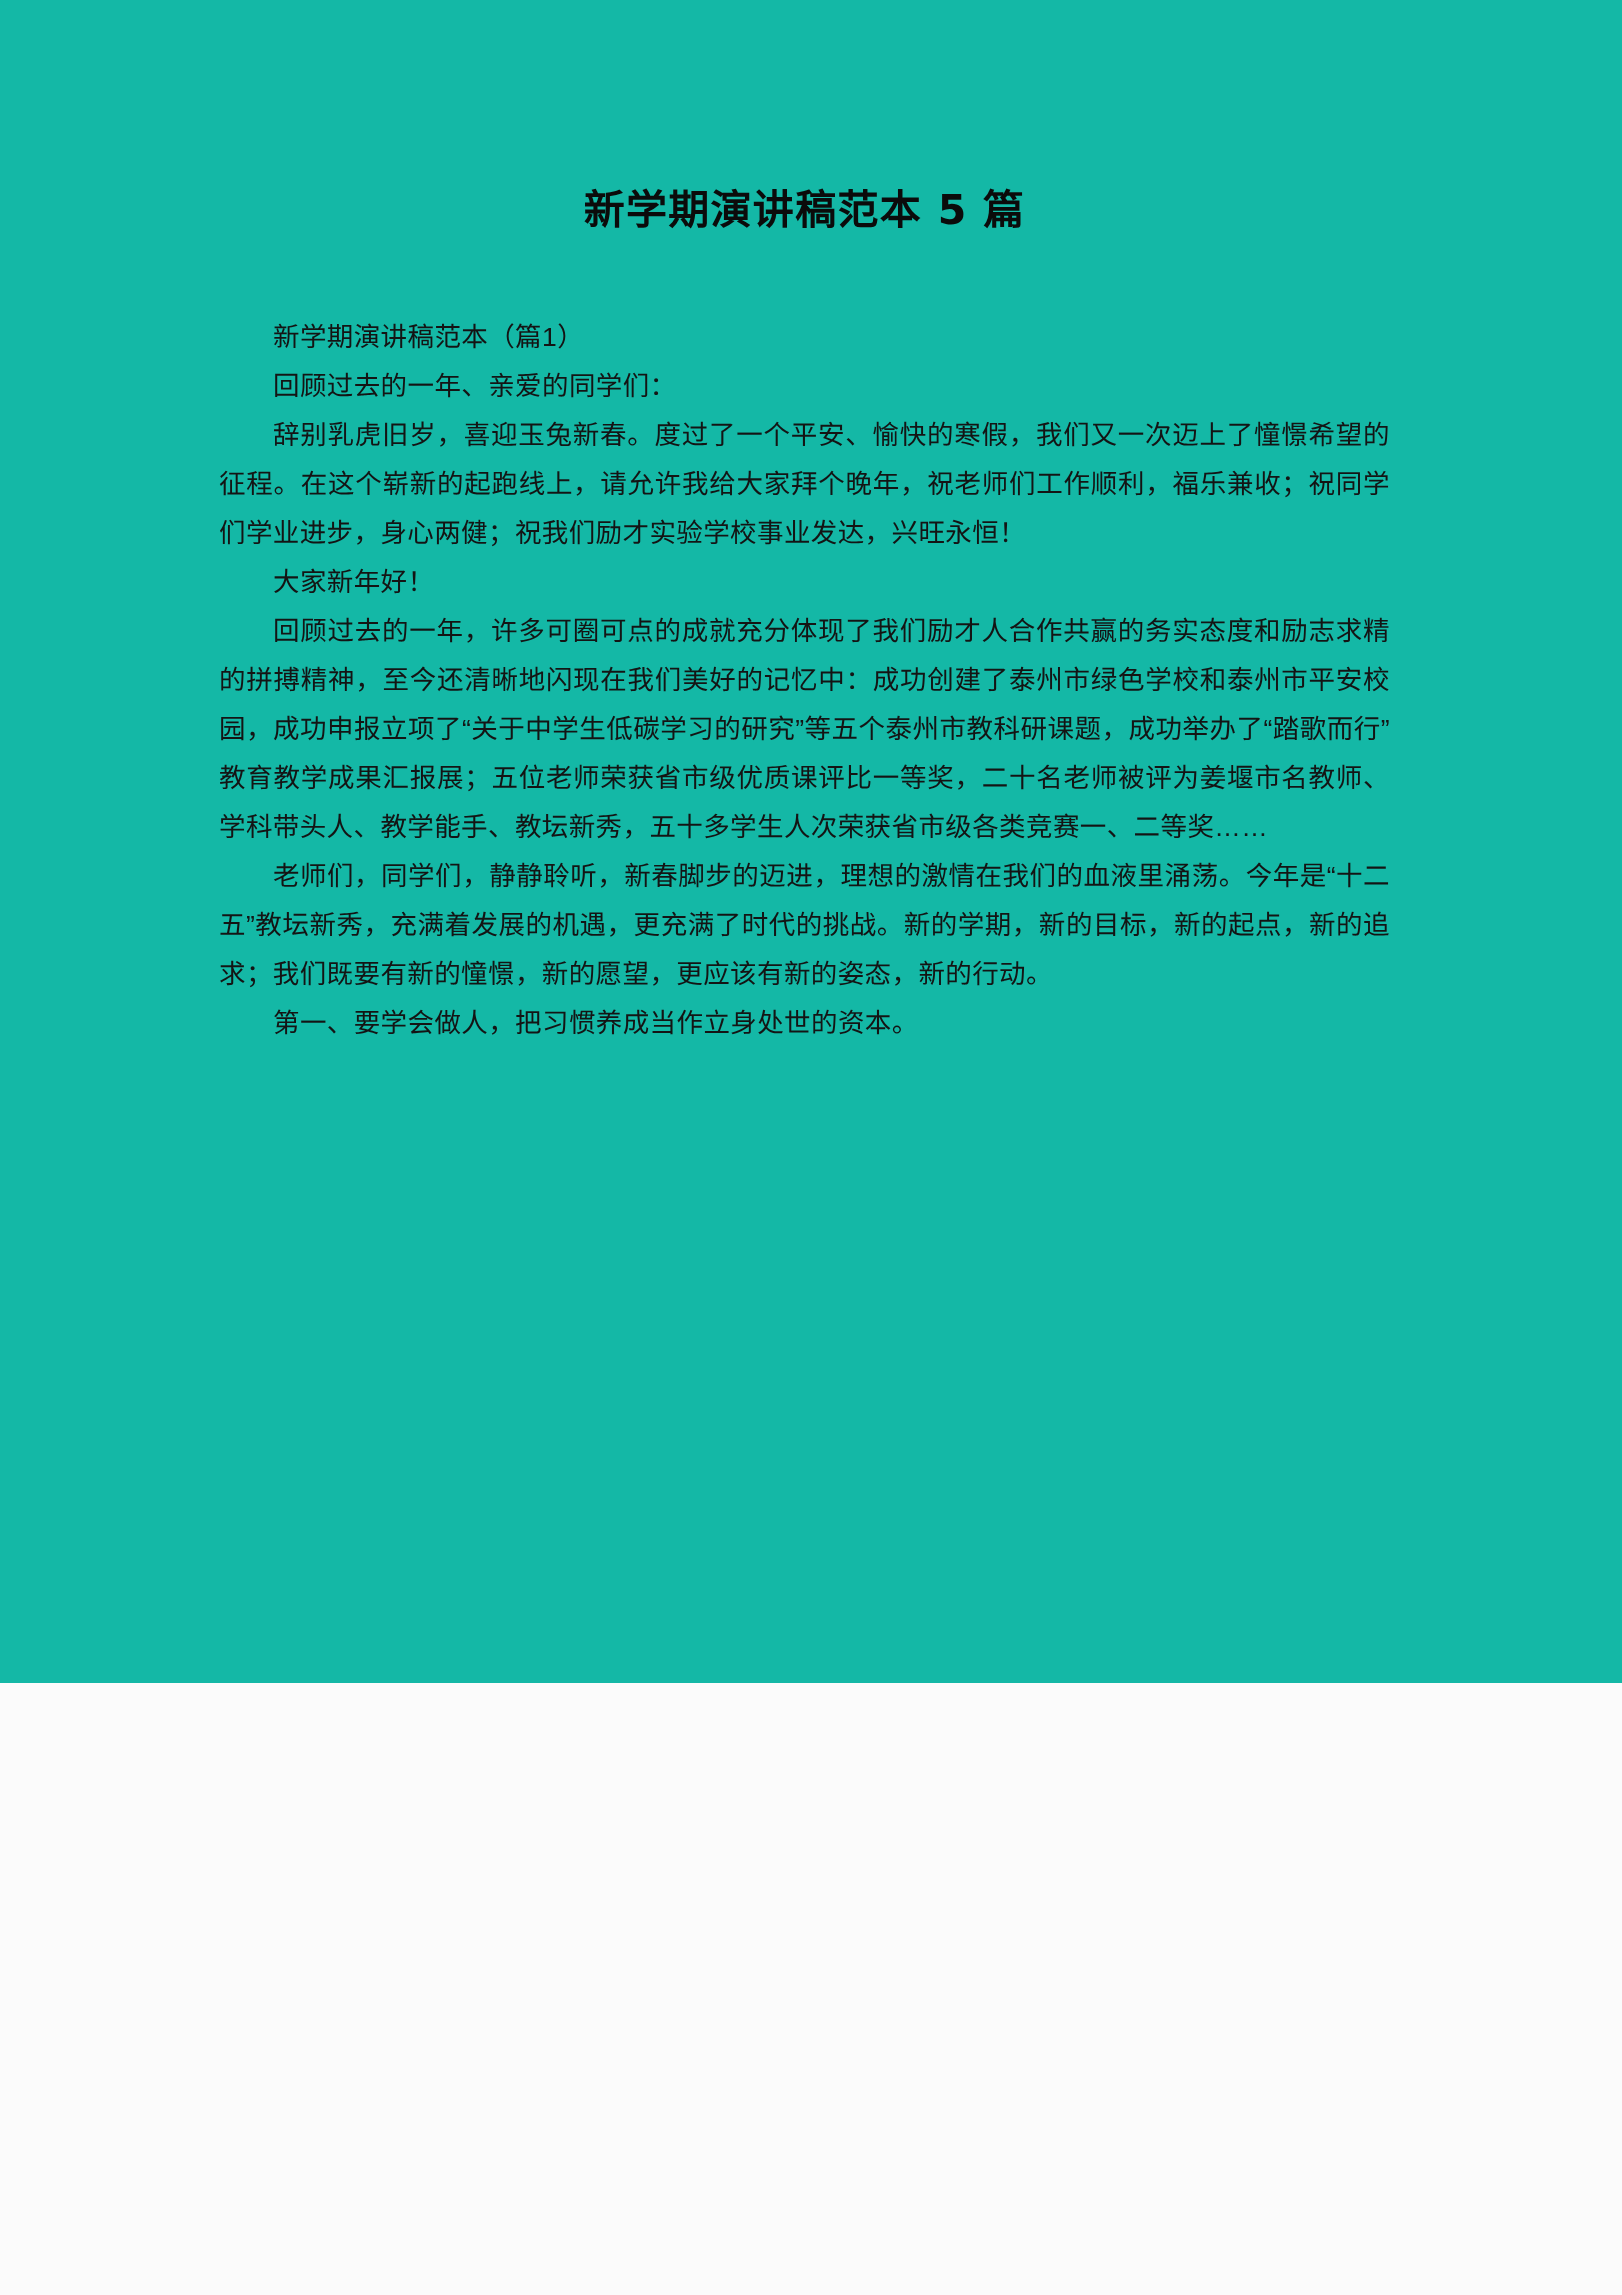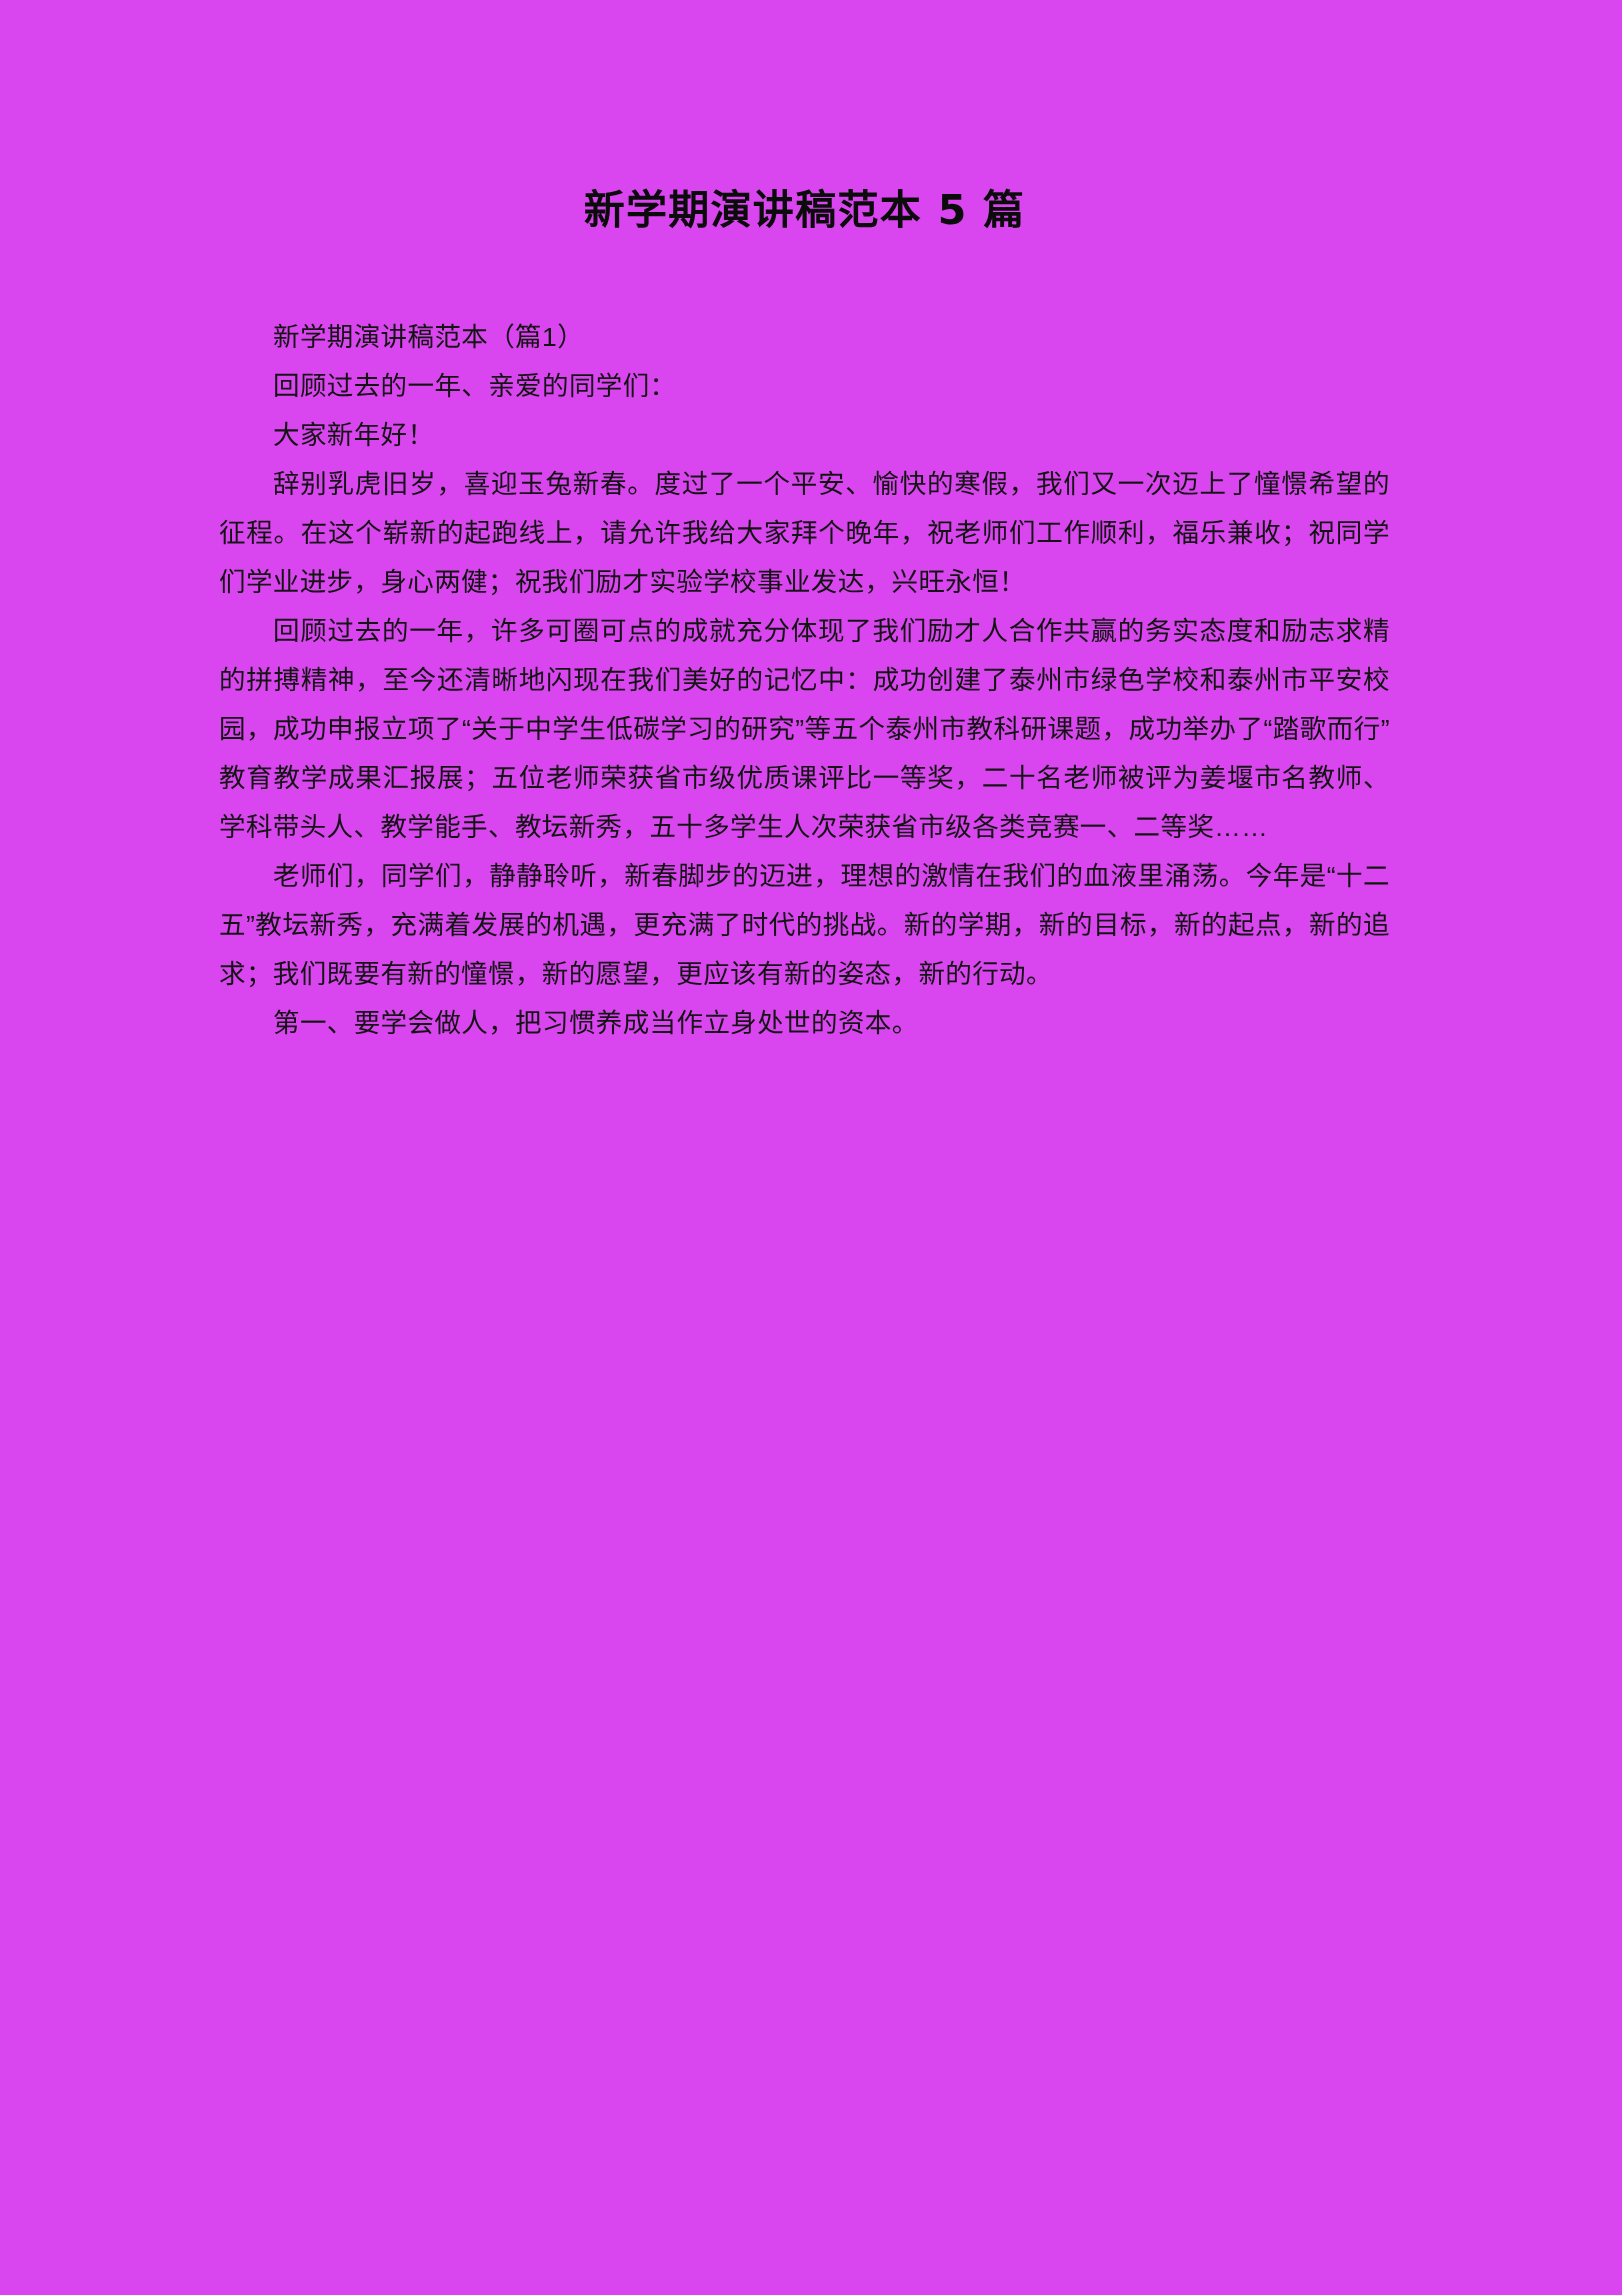--- a/index.html
+++ b/index.html
@@ -13,22 +13,22 @@
     background: #fbfbfb;
     font-family: "DejaVu Serif", "Liberation Serif", serif;
     color: #111111;
     -webkit-font-smoothing: antialiased;
     overflow: hidden;
   }
 
   .page {
     position: relative;
     width: 1623px;
-    height: 2295px;
-    background: #d946ef;
+    height: 1683px;
+    background: #14b8a6;
     box-sizing: border-box;
   }
 
   .content {
     position: absolute;
     left: 219px;
     top: 0;
     width: 1171px;
   }
 
@@ -82,23 +82,23 @@
   <div class="content">
 
     <h1 class="doc-title">新学期演讲稿范本 5 篇</h1>
 
     <div class="body-block">
 
       <p class="para lead">新学期演讲稿范本（篇1）</p>
 
       <p class="para lead">回顾过去的一年、亲爱的同学们：</p>
 
+      <p class="para indent">辞别乳虎旧岁，喜迎玉兔新春。度过了一个平安、愉快的寒假，我们又一次迈上了憧憬希望的征程。在这个崭新的起跑线上，请允许我给大家拜个晚年，祝老师们工作顺利，福乐兼收；祝同学们学业进步，身心两健；祝我们励才实验学校事业发达，兴旺永恒！</p>
+
       <p class="para lead">大家新年好！</p>
-
-      <p class="para indent">辞别乳虎旧岁，喜迎玉兔新春。度过了一个平安、愉快的寒假，我们又一次迈上了憧憬希望的征程。在这个崭新的起跑线上，请允许我给大家拜个晚年，祝老师们工作顺利，福乐兼收；祝同学们学业进步，身心两健；祝我们励才实验学校事业发达，兴旺永恒！</p>
 
       <p class="para indent">回顾过去的一年，许多可圈可点的成就充分体现了我们励才人合作共赢的务实态度和励志求精的拼搏精神，至今还清晰地闪现在我们美好的记忆中：成功创建了泰州市绿色学校和泰州市平安校园，成功申报立项了“关于中学生低碳学习的研究”等五个泰州市教科研课题，成功举办了“踏歌而行”教育教学成果汇报展；五位老师荣获省市级优质课评比一等奖，二十名老师被评为姜堰市名教师、学科带头人、教学能手、教坛新秀，五十多学生人次荣获省市级各类竞赛一、二等奖……</p>
 
       <p class="para indent">老师们，同学们，静静聆听，新春脚步的迈进，理想的激情在我们的血液里涌荡。今年是“十二五”教坛新秀，充满着发展的机遇，更充满了时代的挑战。新的学期，新的目标，新的起点，新的追求；我们既要有新的憧憬，新的愿望，更应该有新的姿态，新的行动。</p>
 
 
       <p class="para lead">第一、要学会做人，把习惯养成当作立身处世的资本。</p>
 
 
     </div>

